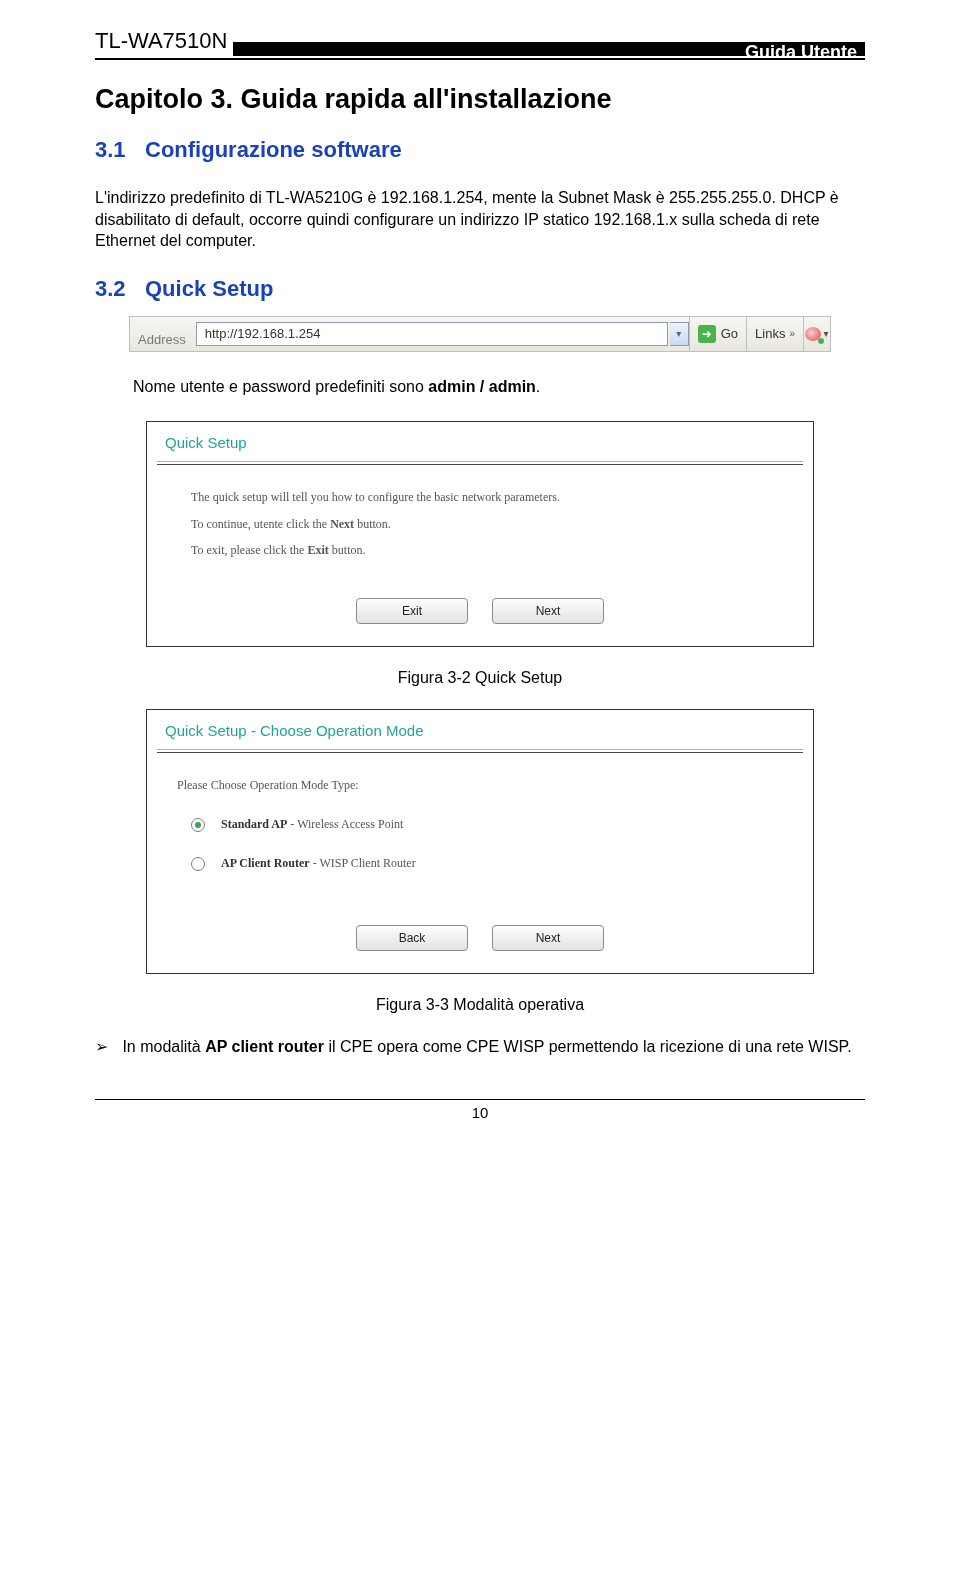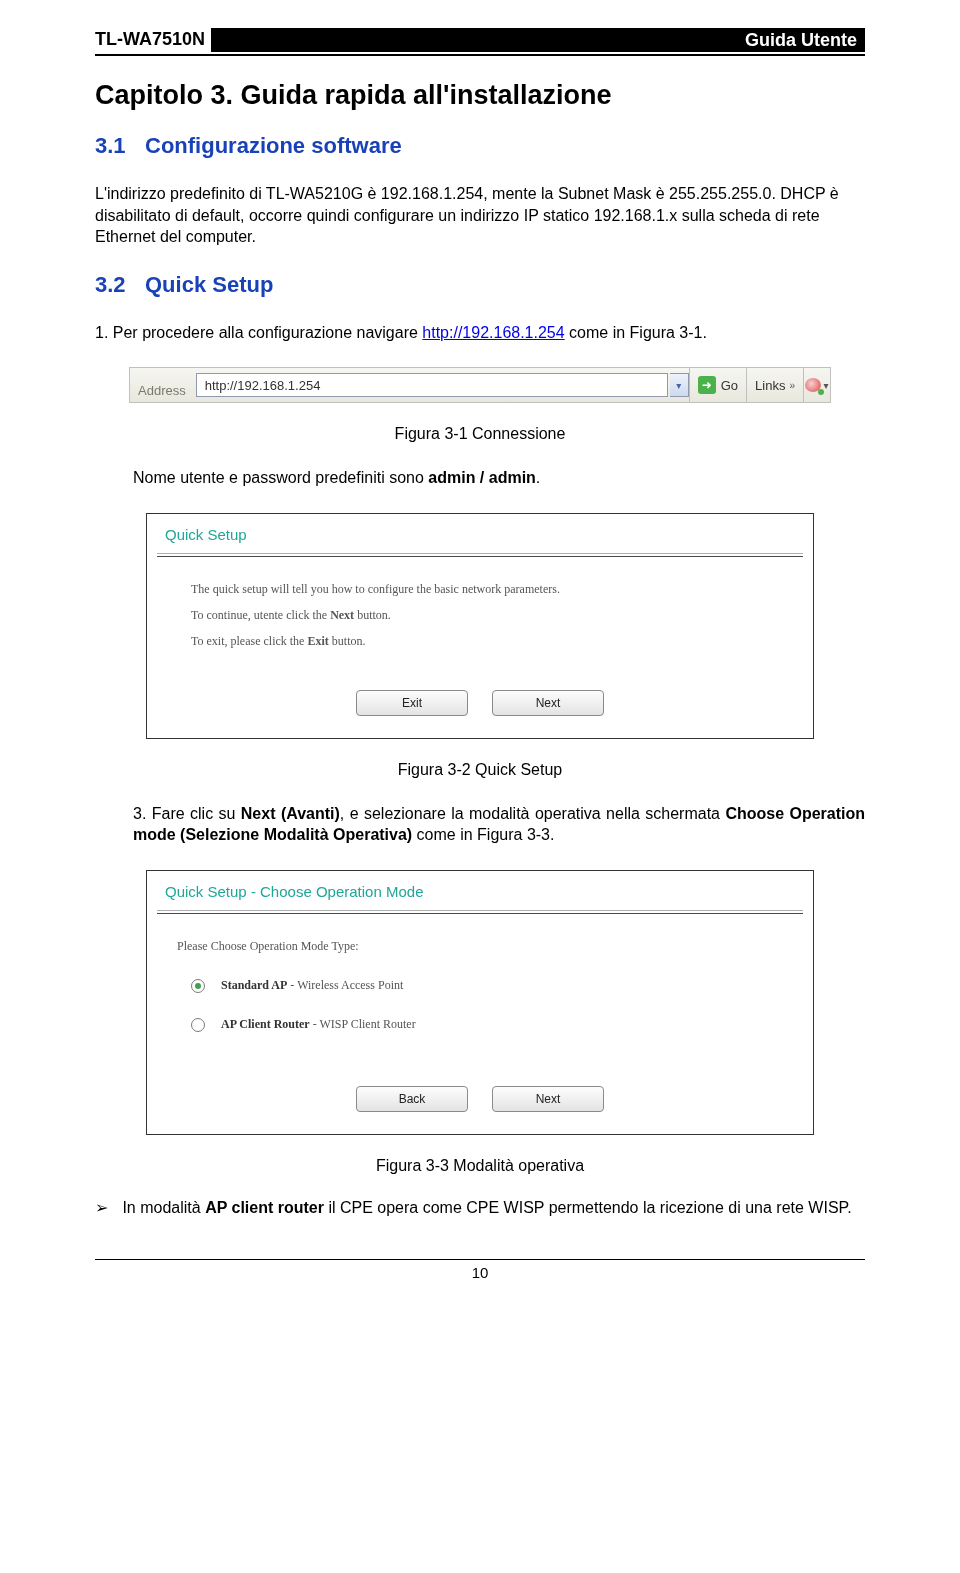--- a/index.html
+++ b/index.html
@@ -12,32 +12,32 @@
   .page {
     padding: 28px 95px 30px 95px;
     box-sizing: border-box;
   }
   .header-row {
     display: flex;
     align-items: flex-end;
     margin-bottom: 2px;
   }
   .header-left {
-    font-weight: bold;
-    font-size: 18px;
+    font-weight: normal;
+    font-size: 22px;
     padding-bottom: 2px;
   }
   .header-bar {
     flex: 1;
-    height: 24px;
+    height: 14px;
     background: #000;
     margin-left: 6px;
     display: flex;
     justify-content: flex-end;
-    align-items: center;
+    align-items: flex-start;
     padding-right: 8px;
     box-sizing: border-box;
   }
   .header-right {
     color: #fff;
     font-weight: bold;
     font-size: 18px;
   }
   .hr-top {
     border: none;
@@ -274,43 +274,39 @@
   <div class="section-title">
     <span class="section-num">3.1</span><span>Configurazione software</span>
   </div>
 
   <p>L'indirizzo predefinito di TL-WA5210G è 192.168.1.254, mente la Subnet Mask è 255.255.255.0. DHCP è disabilitato di default, occorre quindi configurare un indirizzo IP statico 192.168.1.x sulla scheda di rete Ethernet del computer.</p>
 
   <div class="section-title">
     <span class="section-num">3.2</span><span>Quick Setup</span>
   </div>
 
-  <p>
-    <span>1. Per procedere alla configurazione navigare </span><a href="#" class="link">http://192.168.1.254</a><span> come in Figura 3-1.</span>
-  </p>
 
   <div class="addressbar">
     <div class="ab-label">Address</div>
     <div class="ab-input">http://192.168.1.254</div>
     <div class="ab-dd">▾</div>
     <div class="ab-go">
       <div class="go-icon">➜</div>
       <span>Go</span>
     </div>
     <div class="ab-links">
       <span>Links</span>
       <span class="ab-links-chev">»</span>
     </div>
     <div class="ab-eye">
       <div class="eye-icon"></div>
       <span class="ab-links-chev" style="margin-left:2px;">▾</span>
     </div>
   </div>
 
-  <div class="center-caption">Figura 3-1 Connessione</div>
 
   <p class="indent">
     <span>Nome utente e password predefiniti sono </span><b>admin / admin</b><span>.</span>
   </p>
 
 
   <div class="panel">
     <div class="panel-title">Quick Setup</div>
     <hr class="panel-hr1">
       <hr class="panel-hr2">
@@ -324,23 +320,20 @@
       </p>
     </div>
     <div class="panel-buttons">
       <div class="btn">Exit</div>
       <div class="btn">Next</div>
     </div>
   </div>
 
   <div class="center-caption">Figura 3-2 Quick Setup</div>
 
-  <p class="indent justify">
-    <span>3. Fare clic su </span><b>Next (Avanti)</b><span>, e selezionare la modalità operativa nella schermata </span><b>Choose Operation mode (Selezione Modalità Operativa)</b><span> come in Figura 3-3.</span>
-  </p>
 
   <div class="panel">
     <div class="panel-title">Quick Setup - Choose Operation Mode</div>
     <hr class="panel-hr1">
       <hr class="panel-hr2">
     <div class="panel-body">
       <p style="margin-left:-14px;">Please Choose Operation Mode Type:</p>
       <div id="mode-list">
           <div class="radio-row">
             <div class="radio-outer">

